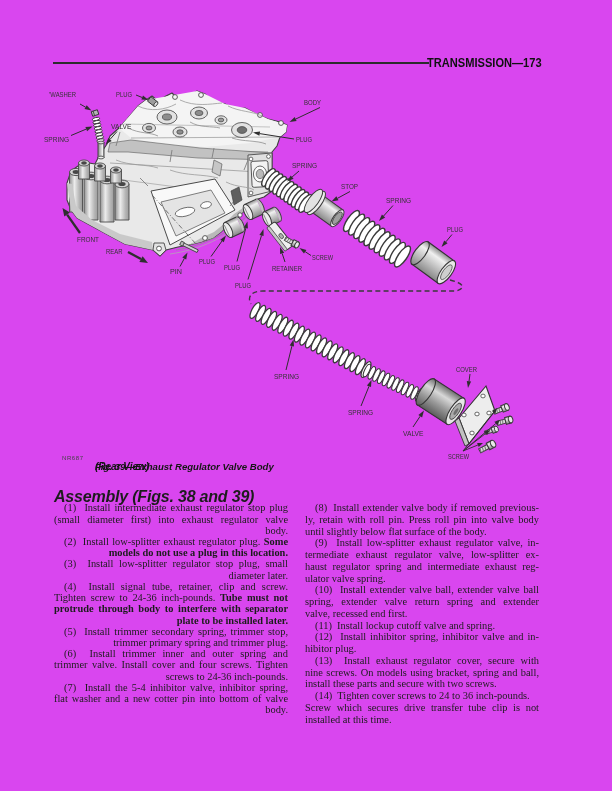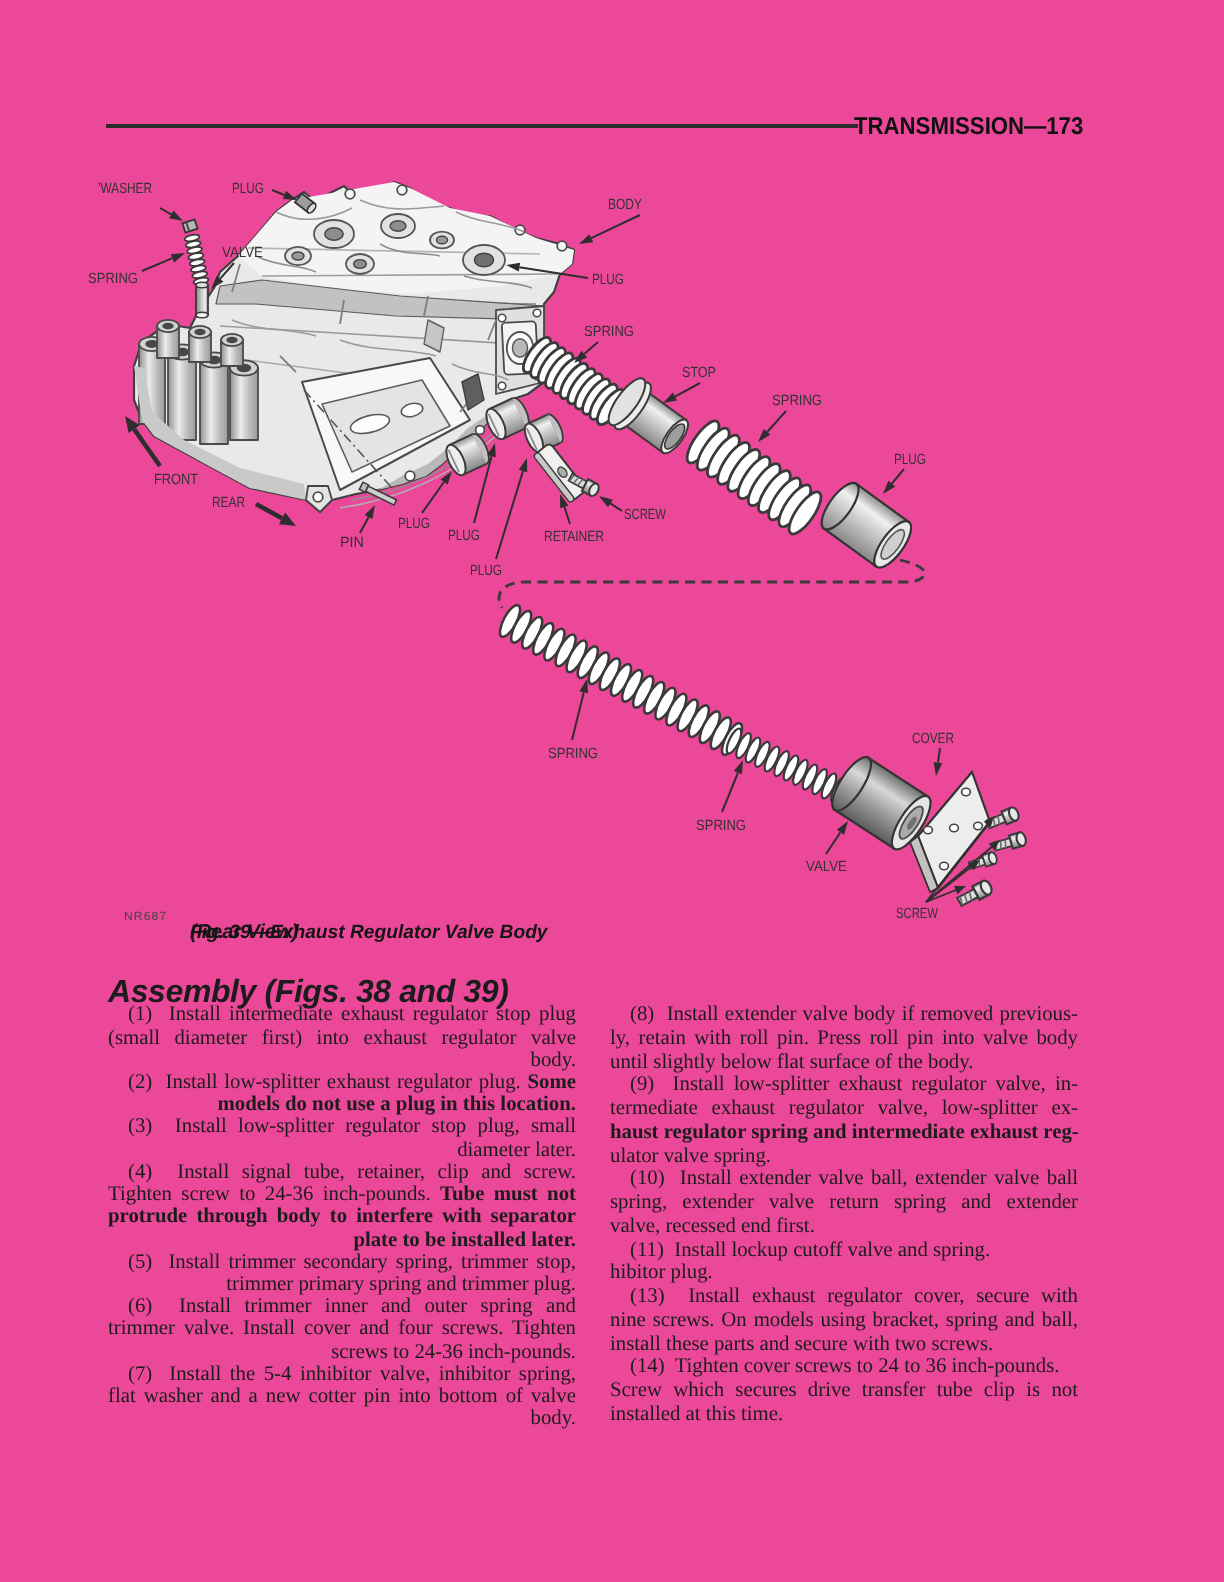--- a/index.html
+++ b/index.html
@@ -1,15 +1,15 @@
 <!DOCTYPE html>
 <html><head><meta charset="utf-8">
 <style>
   html,body{margin:0;padding:0;background:#ffffff;}
-  .page{position:relative;width:612px;height:791px;background:#ec4899;overflow:hidden;
+  .page{position:relative;width:612px;height:791px;background:#d946ef;overflow:hidden;
         font-family:"Liberation Sans",sans-serif;}
   .col{position:absolute;width:234px;font-family:"Liberation Serif",serif;
        font-size:10.4px;color:#1c1c1c;}
   .lcol .ln{height:11.22px;line-height:11.22px;text-align:right;}
   .rcol .ln{height:11.76px;line-height:11.76px;}
   .ln{white-space:nowrap;}
   .asmh{font-family:"Liberation Sans",sans-serif;font-weight:bold;font-style:italic;
         font-size:16px;height:11.4px;line-height:11.4px;letter-spacing:-0.2px;}
   .cap{position:absolute;left:95px;width:400px;text-align:left;
        font-family:"Liberation Sans",sans-serif;font-weight:bold;font-style:italic;color:#151515;}
@@ -498,26 +498,27 @@
       <div class="ln" style="text-align-last:justify;">flat washer and a new cotter pin into bottom of valve</div>
       <div class="ln" style="">body.</div>
 </div>
 
 <div class="col rcol" style="left:305px;top:502px;">
 <div class="ln" style="text-align-last:justify;text-indent:10px;">(8)&nbsp; Install extender valve body if removed previous-</div>
       <div class="ln" style="text-align-last:justify;">ly, retain with roll pin. Press roll pin into valve body</div>
       <div class="ln" style="">until slightly below flat surface of the body.</div>
       <div class="ln" style="text-align-last:justify;text-indent:10px;">(9)&nbsp; Install low-splitter exhaust regulator valve, in-</div>
       <div class="ln" style="text-align-last:justify;">termediate exhaust regulator valve, low-splitter ex-</div>
-      <div class="ln" style="text-align-last:justify;font-weight:bold;">haust regulator spring and intermediate exhaust reg-</div>
+      <div class="ln" style="text-align-last:justify;">haust regulator spring and intermediate exhaust reg-</div>
       <div class="ln" style="">ulator valve spring.</div>
       <div class="ln" style="text-align-last:justify;text-indent:10px;">(10)&nbsp; Install extender valve ball, extender valve ball</div>
       <div class="ln" style="text-align-last:justify;">spring, extender valve return spring and extender</div>
       <div class="ln" style="">valve, recessed end first.</div>
       <div class="ln" style="text-indent:10px;">(11)&nbsp; Install lockup cutoff valve and spring.</div>
+      <div class="ln" style="text-align-last:justify;text-indent:10px;">(12)&nbsp; Install inhibitor spring, inhibitor valve and in-</div>
       <div class="ln" style="">hibitor plug.</div>
       <div class="ln" style="text-align-last:justify;text-indent:10px;">(13)&nbsp; Install exhaust regulator cover, secure with</div>
       <div class="ln" style="text-align-last:justify;">nine screws. On models using bracket, spring and ball,</div>
       <div class="ln" style="">install these parts and secure with two screws.</div>
       <div class="ln" style="text-indent:10px;">(14)&nbsp; Tighten cover screws to 24 to 36 inch-pounds.</div>
       <div class="ln" style="text-align-last:justify;">Screw which secures drive transfer tube clip is not</div>
       <div class="ln" style="">installed at this time.</div>
 </div>
 </div>
 </body></html>

